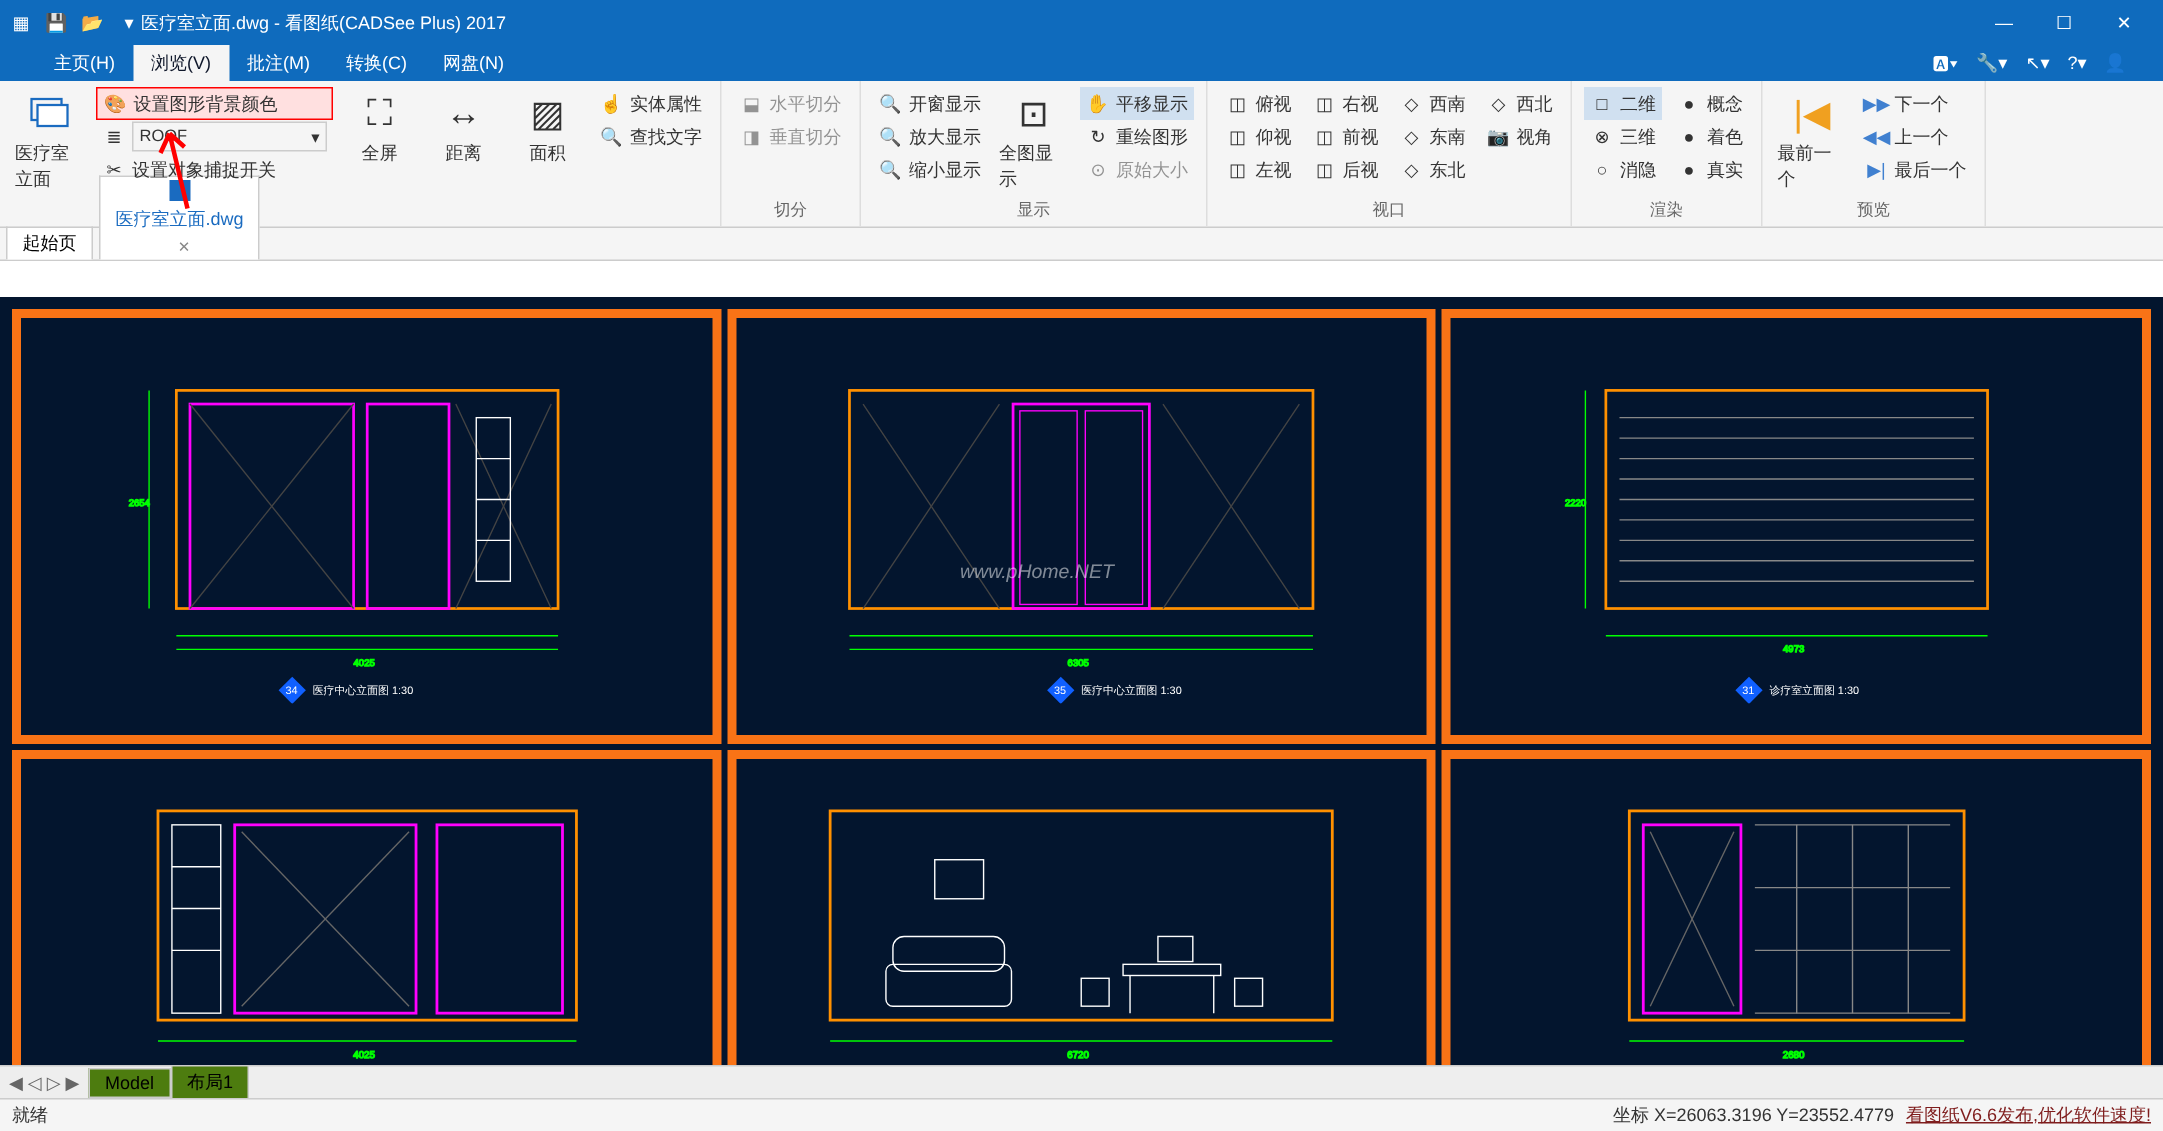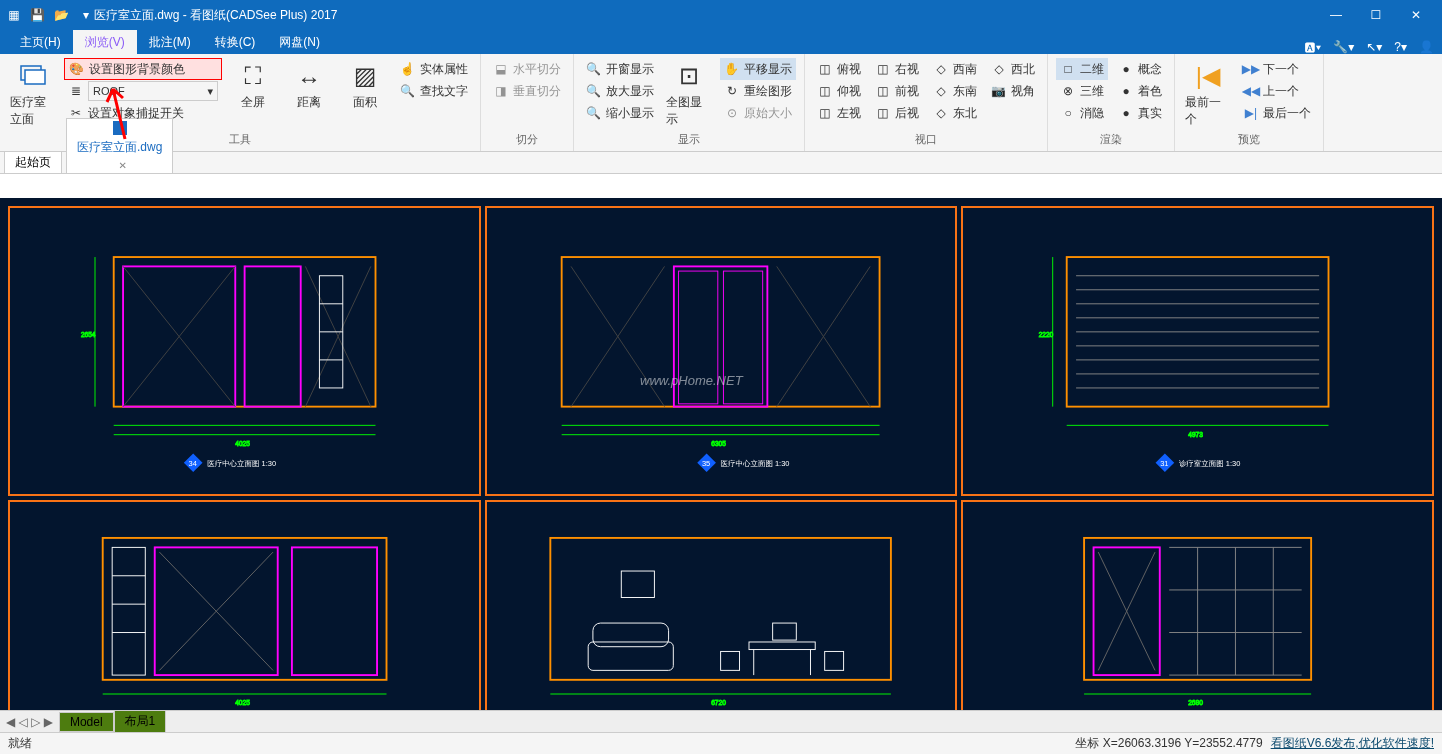--- a/index.html
+++ b/index.html
@@ -7,23 +7,23 @@
 
 
 .titlebar { height: 30px; background: #0f6bbd; color: #fff; display: flex; align-items: center; padding: 0 6px; font-size: 12px; }
 .titlebar .qat { display: flex; gap: 8px; align-items: center; }
 .titlebar .qat-icon { width: 16px; height: 16px; display: inline-flex; align-items: center; justify-content: center; font-size: 12px; }
 .titlebar .title-text { flex: 1; }
 .titlebar .win-controls { display: flex; gap: 0; }
 .titlebar .win-btn { width: 40px; height: 30px; display: flex; align-items: center; justify-content: center; font-size: 12px; cursor: pointer; }
 
 
-.menubar { height: 24px; background: #0f6bbd; color: #fff; display: flex; align-items: flex-end; padding: 0 8px; font-size: 12px; }
+.menubar { height: 24px; background: #0f6bbd; color: #fff; display: flex; align-items: center; padding: 0 24px; font-size: 12px; }
 .menubar .menu-item { padding: 0 12px; height: 24px; display: flex; align-items: center; cursor: pointer; }
-.menubar .menu-item.active { background: #f5f5f5; color: #8b5cf6; }
+.menubar .menu-item.active { background: #f5f5f5; color: #0f172a; }
 .menubar .right-tools { margin-left: auto; display: flex; gap: 12px; align-items: center; }
 
 
 .ribbon { height: 98px; background: #f5f5f5; border-bottom: 1px solid #ccc; display: flex; font-size: 12px; color: #333; }
 .ribbon-group { border-right: 1px solid #ddd; padding: 4px 8px; display: flex; flex-direction: column; position: relative; }
 .ribbon-group-label { text-align: center; font-size: 11px; color: #666; padding-top: 2px; margin-top: auto; }
 .ribbon-group-content { display: flex; gap: 6px; flex: 1; align-items: flex-start; }
 .ribbon-btn-large { display: flex; flex-direction: column; align-items: center; justify-content: center; gap: 2px; width: 50px; cursor: pointer; padding: 2px; }
 .ribbon-btn-large .icon { width: 32px; height: 32px; display: flex; align-items: center; justify-content: center; font-size: 24px; }
 .ribbon-btn-small { display: flex; align-items: center; gap: 4px; cursor: pointer; padding: 2px 4px; height: 22px; white-space: nowrap; }
@@ -38,34 +38,34 @@
 
 .doc-tabs { height: 22px; background: #f5f5f5; border-bottom: 1px solid #ccc; display: flex; align-items: flex-end; font-size: 12px; }
 .doc-tab { padding: 2px 10px; border: 1px solid #ccc; border-bottom: none; background: #fff; margin-left: 4px; display: flex; align-items: center; gap: 4px; cursor: pointer; }
 .doc-tab.active { color: #1a6bc0; flex-direction: column; }
 .tab-icon { width: 14px; height: 14px; background: #1a6bc0; display: inline-block; }
 .tab-close { color: #888; font-size: 10px; cursor: pointer; margin-left: 6px; }
 
 
 .canvas-area { flex: 1; background: #03152e; position: relative; overflow: hidden; margin-top: 24px; }
 .drawing-grid { position: absolute; inset: 8px; display: grid; grid-template-columns: repeat(3, 1fr); grid-template-rows: 290px 1fr; gap: 4px; }
-.drawing-cell { border: 2px solid #f97316; position: relative; display: flex; align-items: center; justify-content: center; }
+.drawing-cell { border: 6px solid #f97316; position: relative; display: flex; align-items: center; justify-content: center; }
 .elev-svg { width: 95%; height: 85%; }
 
 
 .layout-tabs { height: 22px; background: #eee; display: flex; align-items: center; font-size: 12px; border-top: 1px solid #ccc; }
 .layout-arrows { display: flex; padding: 0 6px; gap: 2px; color: #666; }
 .layout-tab { padding: 2px 10px; border: 1px solid #ccc; background: #4d7c0f; cursor: pointer; }
 .layout-scroll { flex: 1; }
 
 
 .statusbar { height: 22px; background: #f5f5f5; display: flex; align-items: center; padding: 0 8px; font-size: 12px; color: #333; border-top: 1px solid #ccc; }
 .statusbar .status-left { }
 .statusbar .status-right { margin-left: auto; display: flex; gap: 8px; align-items: center; }
-.statusbar a { color: #0c4a6e; text-decoration: underline; cursor: pointer; }
+.statusbar a { color: #7f1d1d; text-decoration: underline; cursor: pointer; }
 
 
 .watermark { position: absolute; left: 640px; top: 175px; color: rgba(255,255,255,0.5); font-size: 13px; font-style: italic; pointer-events: none; z-index: 50; }
 </style>
 </head>
 <body>
 
 <div class="titlebar">
   <div class="qat">
     <span class="qat-icon">▦</span>
@@ -145,21 +145,20 @@
         </div>
         <div class="ribbon-btn-small">
           <span class="icon">🔍</span>
           <span>查找文字</span>
         </div>
       </div>
     </div>
     <svg class="red-arrow" viewBox="0 0 30 60">
         <path d="M 20 55 L 8 5 M 8 5 L 2 18 M 8 5 L 18 14" stroke="red" stroke-width="3" fill="none"></path>
       </svg>
-    <div class="ribbon-group-label">工具</div>
   </div>
 
   <div class="ribbon-group">
     <div class="ribbon-group-content ribbon-row3">
       <div class="ribbon-btn-small" style="opacity:0.5">
         <span class="icon">⬓</span>
         <span>水平切分</span>
       </div>
       <div class="ribbon-btn-small" style="opacity:0.5">
         <span class="icon">◨</span>

